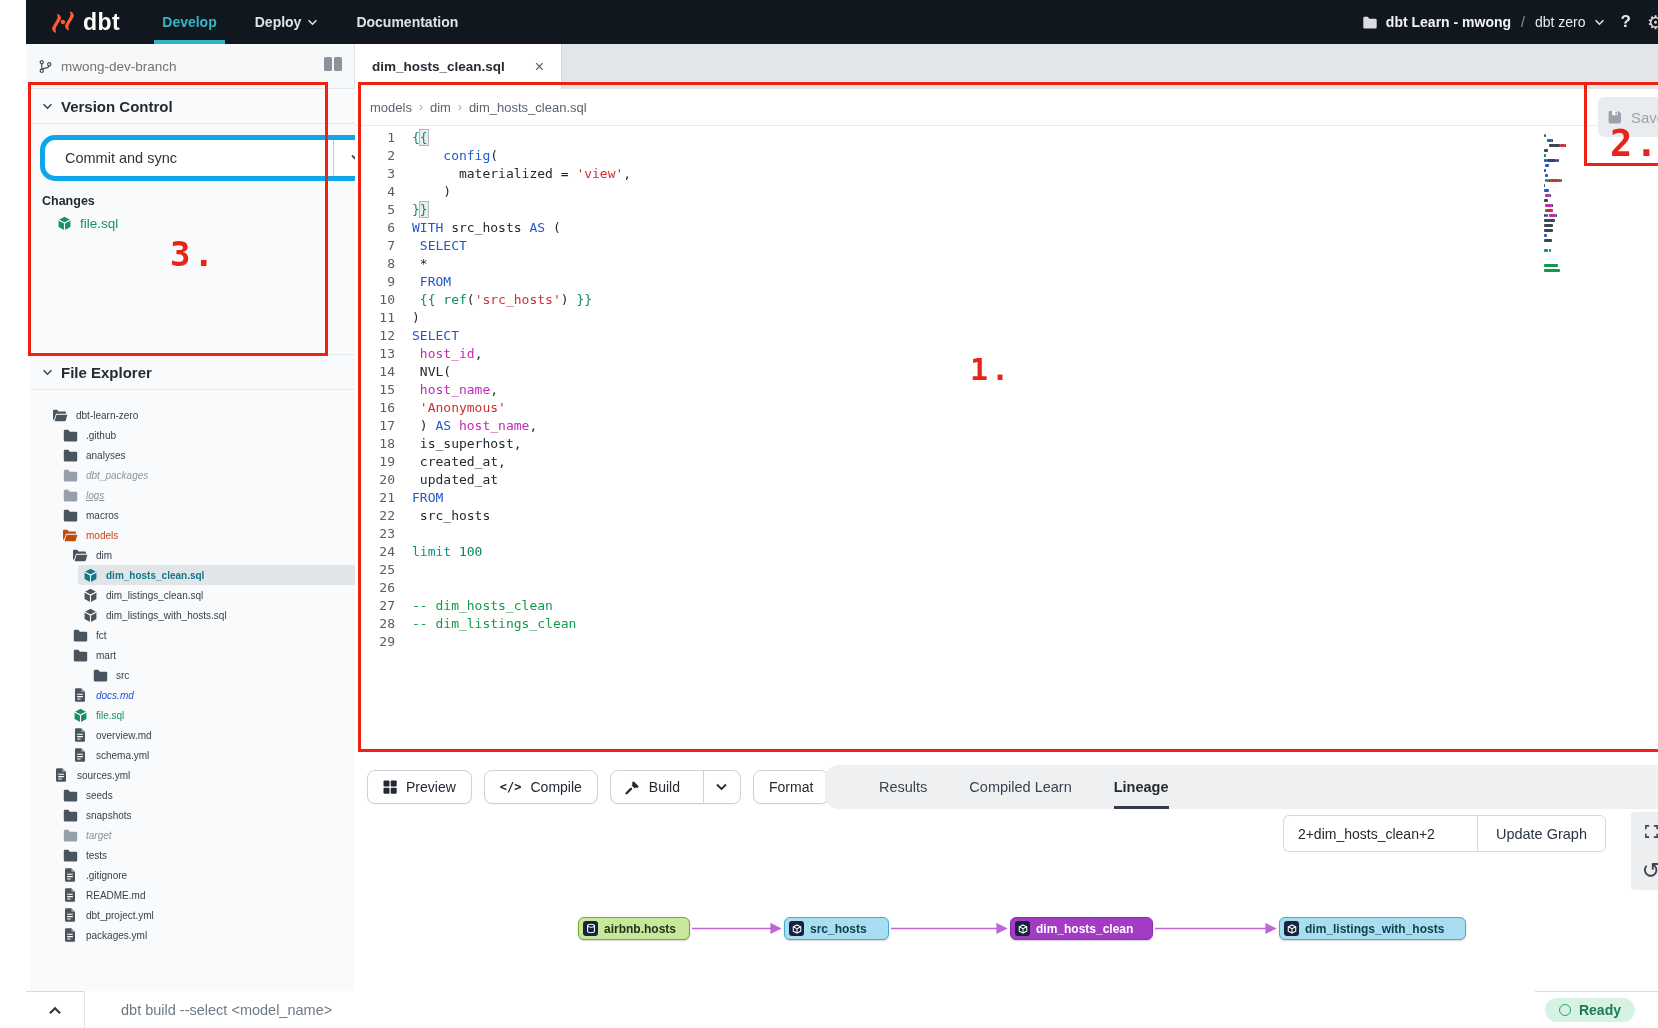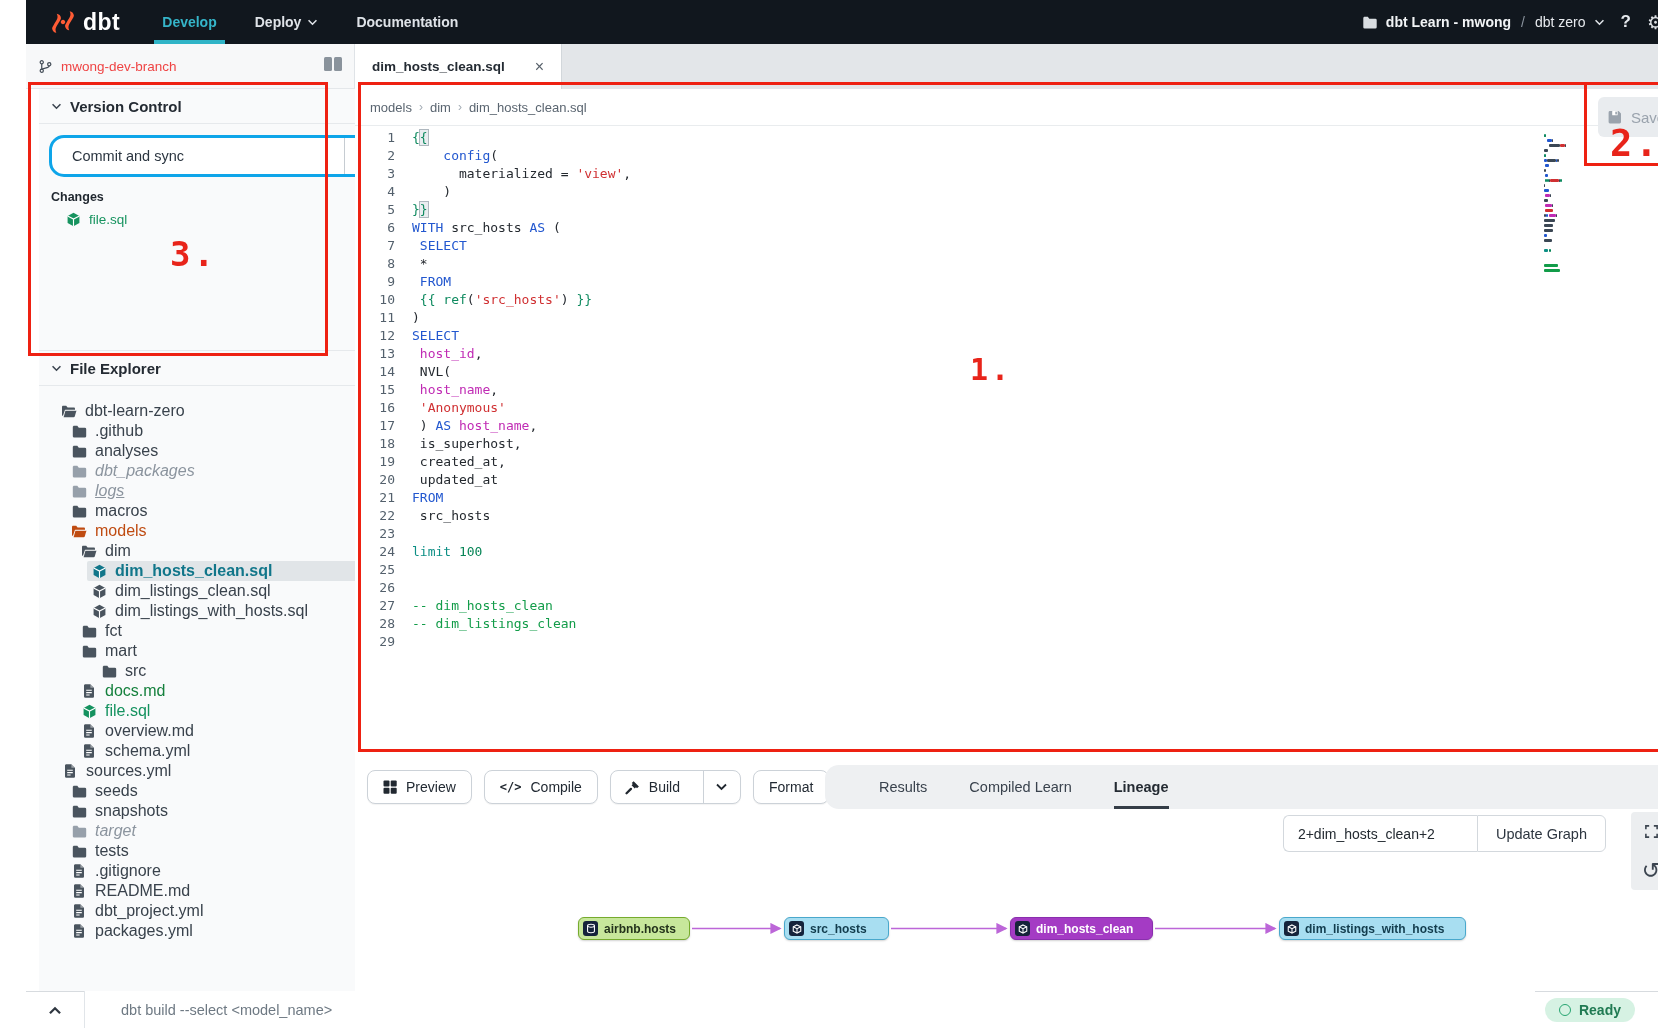--- a/index.html
+++ b/index.html
@@ -22,51 +22,51 @@
   .acct b{color:#f2f4f6;}
   .acct .sep{color:#8b949e;margin:0 2px;}
   .icon-help{font-size:17px;font-weight:bold;color:#e7eaee;cursor:pointer;}
   .icon-gear{font-size:19px;color:#dcdfe3;cursor:pointer;line-height:1;}
 
   
   .subheader{position:absolute;left:0;top:44px;width:1658px;height:45px;}
   .branch-bar{position:absolute;left:0;top:0;width:329px;height:45px;background:#f7f8f9;
               border-right:1px solid #dfe3e7;border-bottom:1px solid #e4e7ea;
               display:flex;align-items:center;padding:0 12px;box-sizing:border-box;gap:8px;}
-  .branch-name{font-size:13.5px;color:#ef4444;}
+  .branch-name{font-size:13.5px;color:#737373;}
   .reader-ic{margin-left:auto;cursor:pointer;}
   .tabbar{position:absolute;left:329px;top:0;width:1329px;height:45px;background:#e3e6e9;}
   .tab{display:inline-flex;align-items:center;height:45px;background:#fff;padding:0 17px;
        border-right:1px solid #d2d7db;font-size:13.5px;font-weight:600;color:#242b33;cursor:pointer;}
   .tab .close{margin-left:30px;font-size:16px;font-weight:400;color:#57606a;cursor:pointer;}
   .tab-add{position:absolute;right:14px;top:7px;font-size:22px;color:#242b33;cursor:pointer;}
 
   
-  .sidebar{position:absolute;left:13px;top:89px;width:364px;height:902px;background:#f9fafb;
+  .sidebar{position:absolute;left:4px;top:89px;width:364px;height:902px;background:#f9fafb;
            border-right:1px solid #dfe3e7;box-sizing:border-box;overflow:hidden;}
   .sec-head{height:34px;display:flex;align-items:center;padding:0 12px;border-bottom:1px solid #e6e9ec;}
   .sec-title{font-size:15px;font-weight:bold;color:#242b33;margin-left:8px;}
   .vc-badge{margin-left:auto;width:21px;height:21px;border-radius:50%;background:#d2f0df;
             color:#277c55;font-size:12.5px;display:flex;align-items:center;justify-content:center;}
-  .commit-wrap{margin:11px 10px 0 10px;height:36px;display:flex;border:3px solid #0ea5e9;
+  .commit-wrap{margin:11px 10px 0 10px;height:36px;display:flex;border:5px solid #0ea5e9;
                border-radius:15px;background:#fff;overflow:hidden;}
   .commit-main{flex:1;display:flex;align-items:center;padding-left:20px;font-size:14.5px;color:#2b3540;cursor:pointer;}
   .commit-caret{width:44px;border-left:1px solid #c6ccd2;display:flex;align-items:center;justify-content:center;cursor:pointer;}
   .changes-label{margin:13px 0 3px 12px;font-size:12.5px;font-weight:bold;color:#1f262e;}
   .change-row{height:24px;display:flex;align-items:center;padding-left:26px;cursor:pointer;}
   .change-row .nm{margin-left:8px;font-size:13.5px;color:#17935f;}
   .change-row .st{margin-left:auto;margin-right:16px;font-size:13px;font-weight:bold;color:#0f8f56;}
   .vc-spacer{height:119px;}
   .fe-head{border-top:1px solid #e6e9ec;}
   .search-ic{margin-left:auto;cursor:pointer;display:flex;}
   .tree{padding-top:15px;}
   .tree-row{height:20px;display:flex;align-items:center;cursor:pointer;}
   .tree-inner{display:flex;align-items:center;flex:1;height:100%;gap:8px;padding-left:4px;margin-left:-4px;}
   .tree-inner.sel{background:#e1e5e8;border-radius:2px;}
-  .tree-label{font-size:16px;}
+  .tree-label{font-size:10px;}
   .tree-badge{margin-left:auto;margin-right:16px;font-size:13px;font-weight:bold;}
   .tree-ic{display:flex;align-items:center;width:16px;justify-content:center;}
 
   
   .editor{position:absolute;left:329px;top:89px;width:1329px;height:676px;background:#fff;}
   .crumb-bar{height:36px;border-bottom:1px solid #e9ecee;display:flex;align-items:center;
              padding-left:15px;font-size:13px;color:#5a6570;gap:7px;}
   .crumb-sep{color:#a3acb5;font-size:12px;}
   .save-btn{position:absolute;right:10px;top:8px;width:76px;height:40px;background:#e9ecef;border-radius:6px;
             display:flex;align-items:center;justify-content:center;gap:8px;color:#9aa3ad;font-size:15px;cursor:default;}
@@ -391,21 +391,21 @@
         </div>
         <div class="tree-row" style="padding-left: 42px;">
           <div class="tree-inner">
             <span class="tree-ic">
               <svg width="12" height="14" viewBox="0 0 12 14">
                 <path fill="#4a545e" d="M1 1.6C1 .8 1.6.2 2.4.2h5L11 3.8v8.6c0 .8-.6 1.4-1.4 1.4H2.4A1.4 1.4 0 0 1 1 12.4z"></path>
                 <path d="M3.2 6.2h5.6M3.2 8.6h5.6M3.2 11h3.4" stroke="#fff" stroke-width="1.1"></path>
                 <path d="M7.4.2 11 3.8H7.4z" fill="#fff" opacity=".45"></path>
               </svg>
             </span>
-            <span class="tree-label" style="color: #15803d;">docs.md</span>
+            <span class="tree-label" style="color: #1d4ed8; font-style: italic;">docs.md</span>
           </div>
         </div>
         <div class="tree-row" style="padding-left: 42px;">
           <div class="tree-inner">
             <span class="tree-ic">
               <svg width="15" height="15" viewBox="0 0 16 16">
                 <path fill="#15925f" d="M8 .9 14.3 4.2v7.6L8 15.1 1.7 11.8V4.2z"></path>
                 <path d="M1.7 4.2 8 7.5l6.3-3.3M8 7.5v7.6" stroke="#fff" stroke-width="1.2" fill="none"></path>
               </svg>
             </span>

